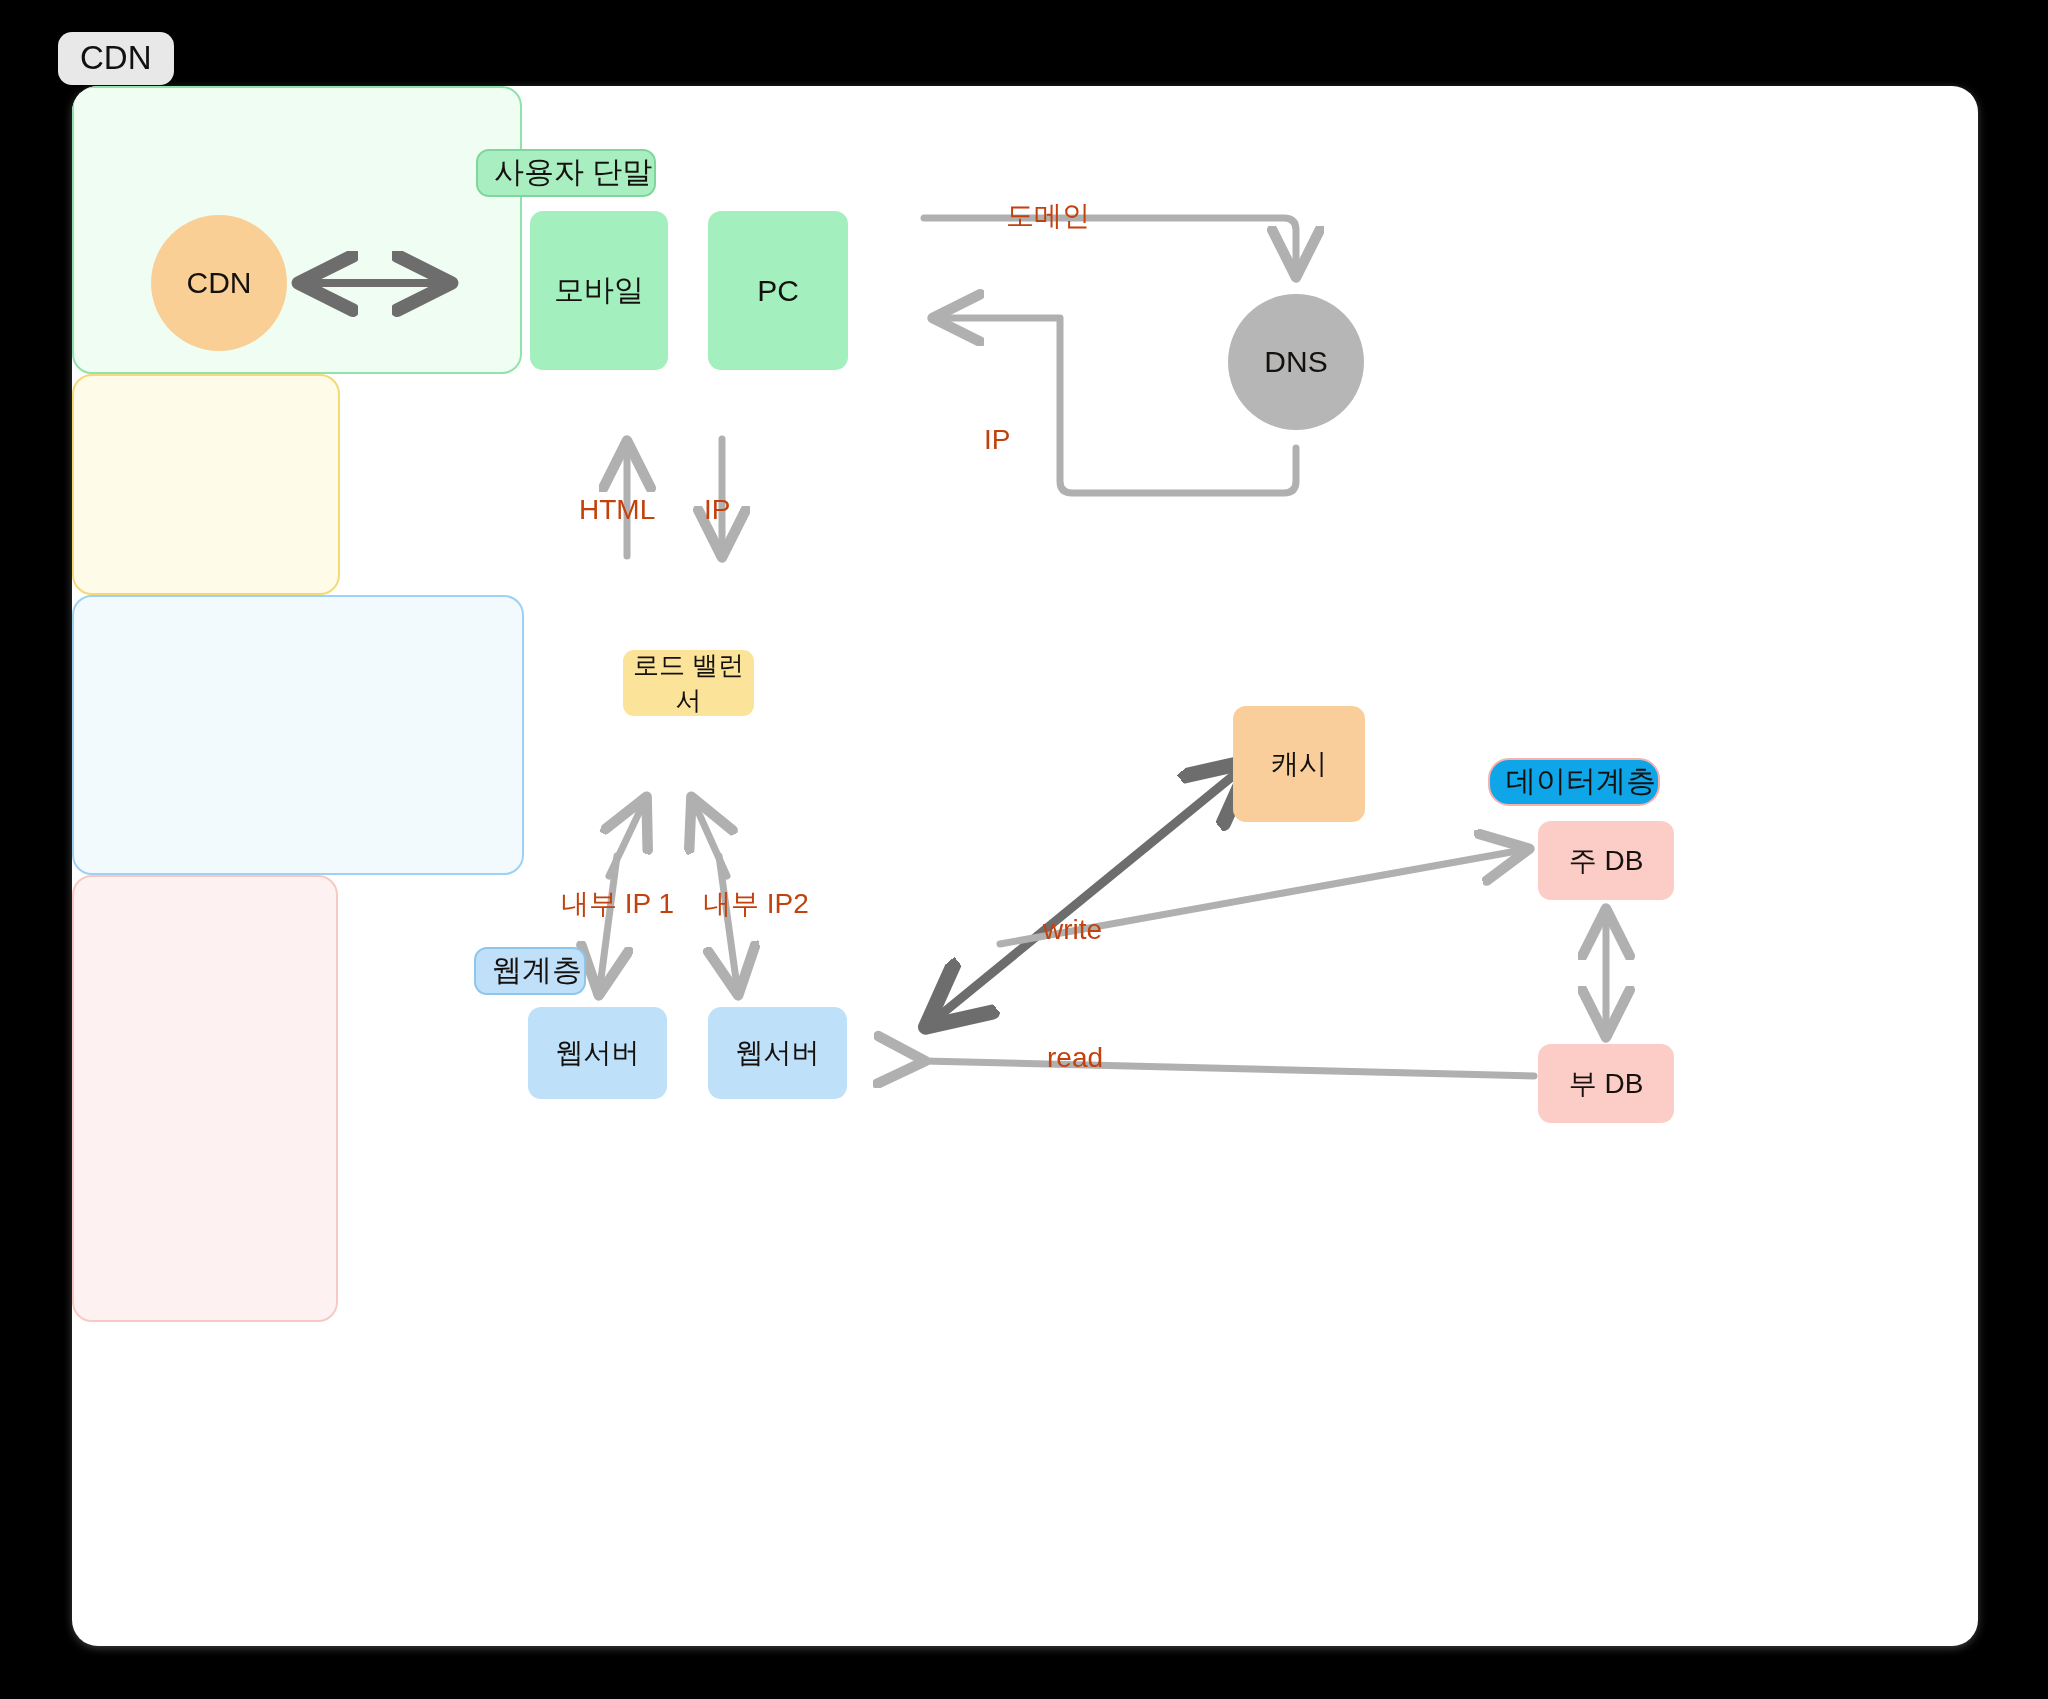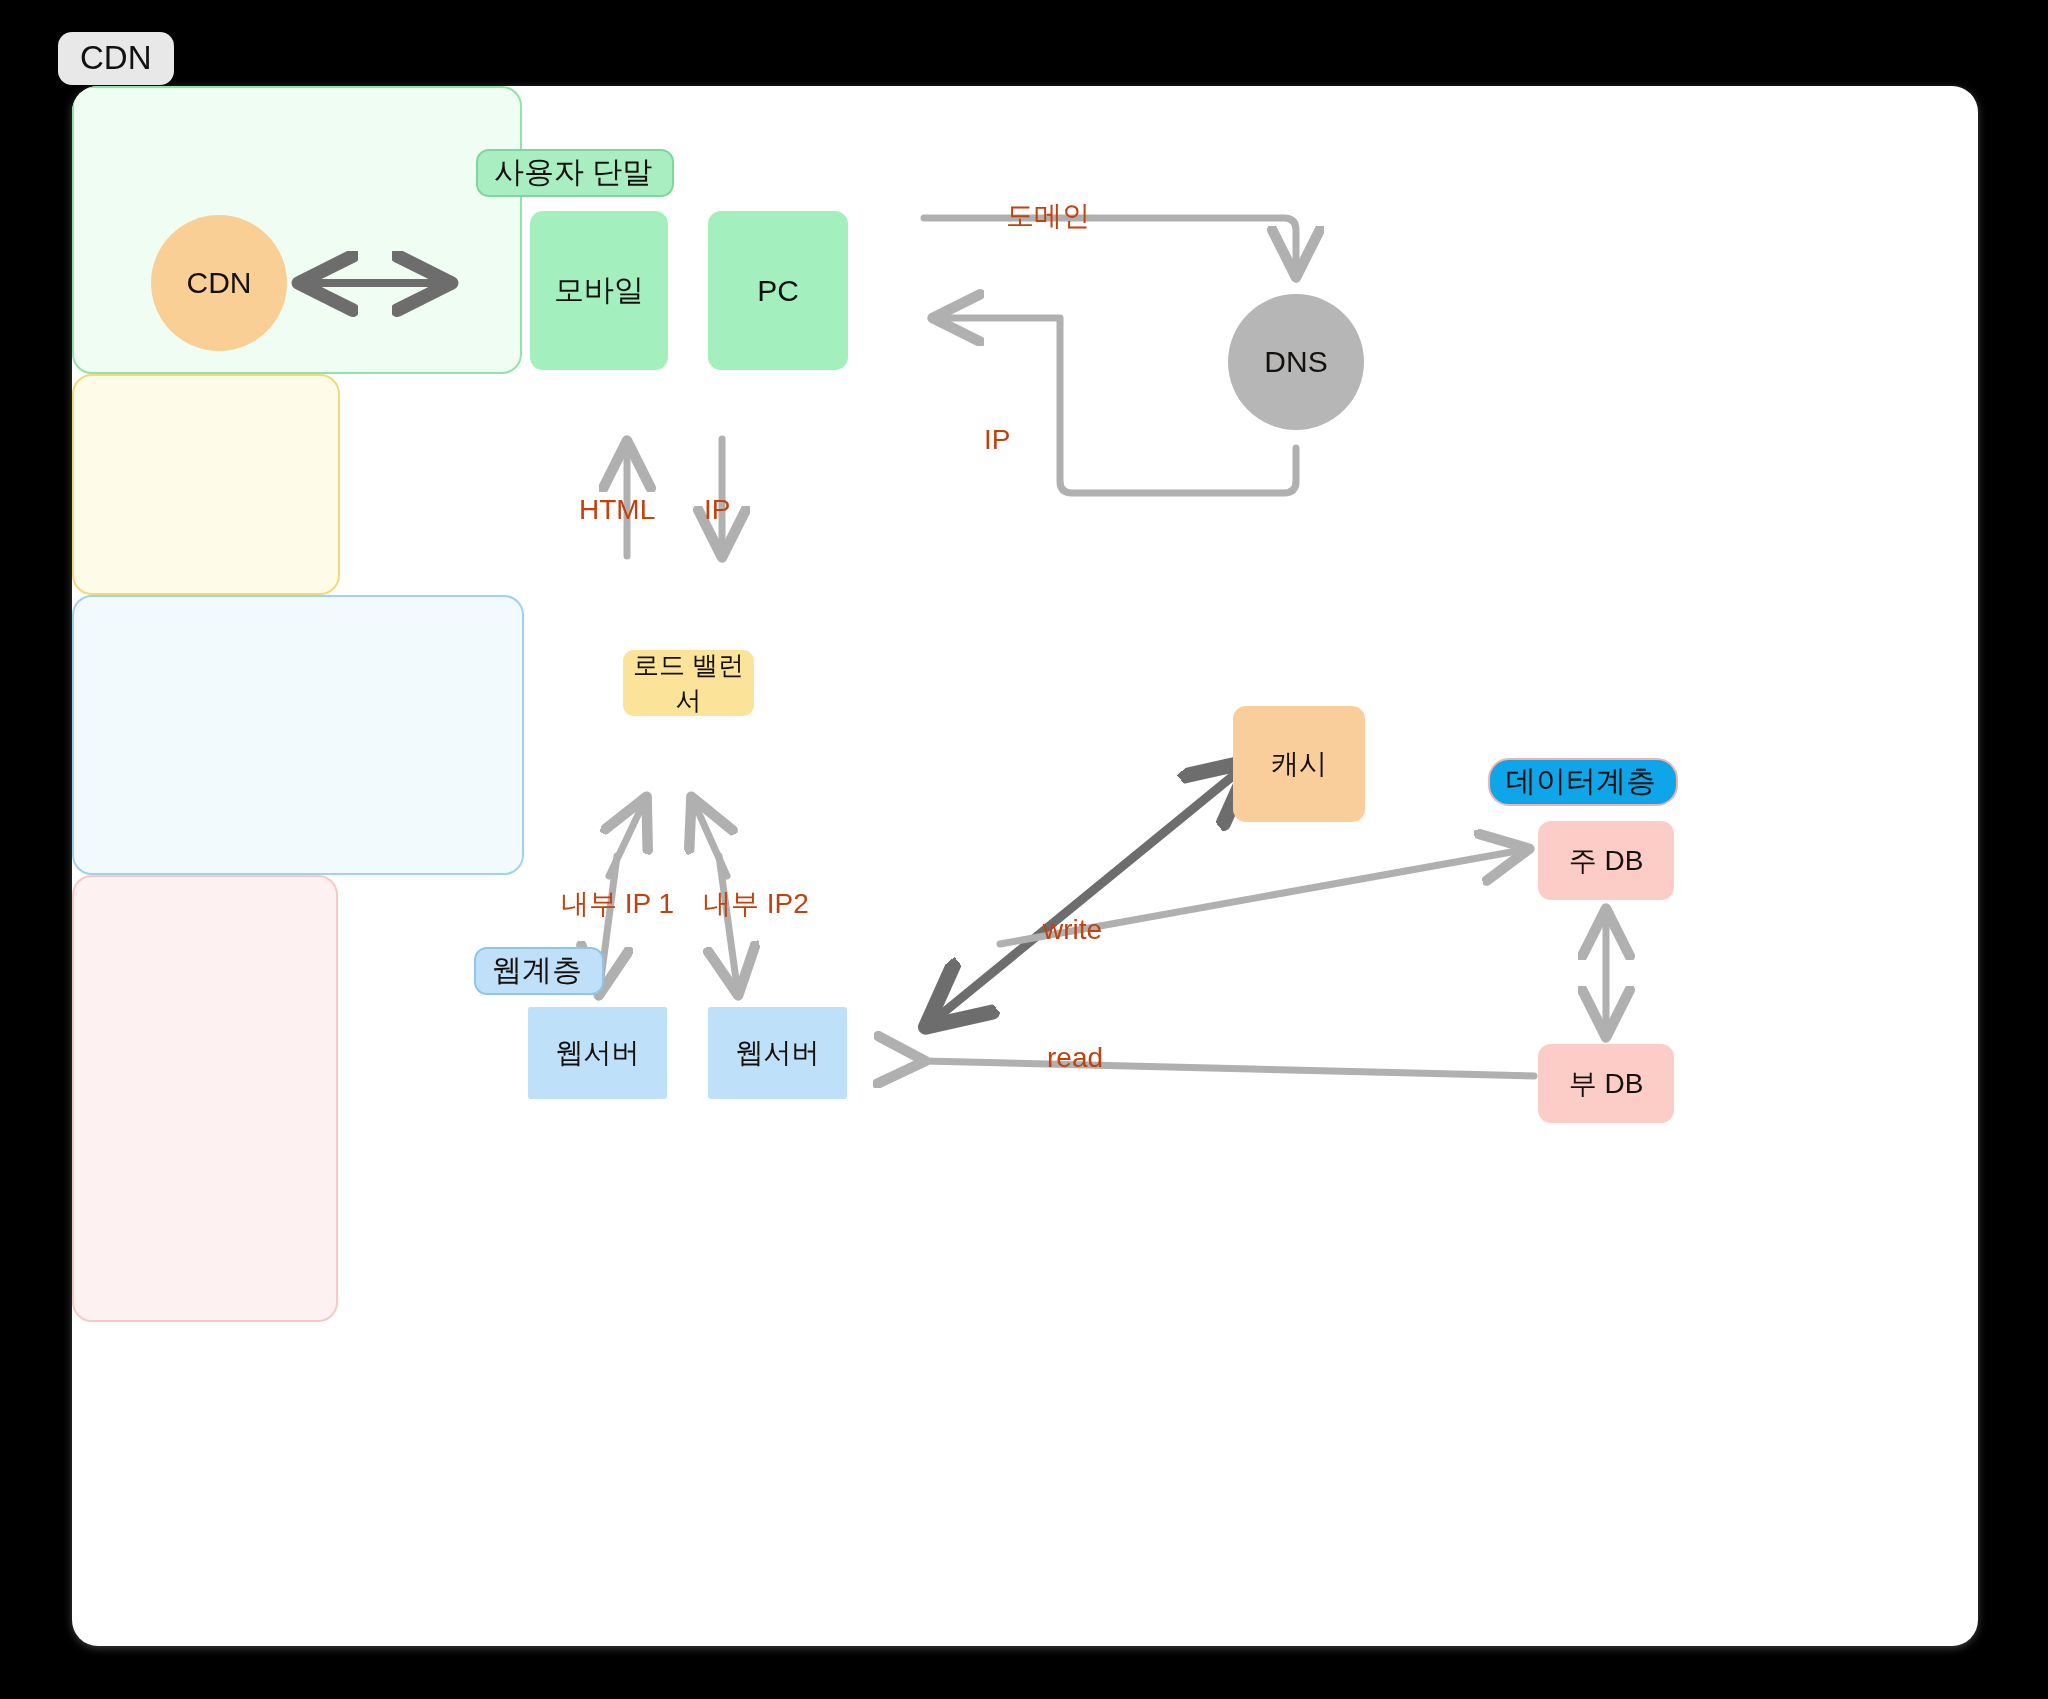--- a/index.html
+++ b/index.html
@@ -36,21 +36,21 @@
 
   .node { position: absolute; display: flex; align-items: center; justify-content: center; text-align: center; }
 
   
   .group {
     border-radius: 20px;
     border-width: 2px; border-style: solid;
   }
   .group-title {
     position: absolute;
-    padding: 6px 20px 8px 16px;
+    padding: 6px 2px 8px 16px;
     border-radius: 13px;
     border-width: 2px; border-style: solid;
     font-size: 30px; line-height: 1; color: #14110f;
     white-space: nowrap;
   }
 
   
   #grp-user { left: 392px; top: 53px; width: 450px; height: 288px;
               background: #f0fdf2; border-color: #8fe3ab; }
   #ttl-user { left: 404px; top: 63px; background: #a9eec0; border-color: #7fd69c; }
@@ -61,21 +61,21 @@
   
   #grp-lb { left: 482px; top: 483px; width: 268px; height: 221px;
             background: #fefbe9; border-color: #f4d977; }
   #n-lb { left: 551px; top: 564px; width: 131px; height: 66px;
           background: #fbe49a; border-radius: 11px; font-size: 26px; color: #14110f; }
 
   
   #grp-web { left: 390px; top: 849px; width: 452px; height: 280px;
              background: #f3fafe; border-color: #9fd2f2; }
   #ttl-web { left: 402px; top: 861px; background: #bfe0f8; border-color: #8cc6ec; }
-  .node-blue { background: #bee0f8; border-radius: 3px; font-size: 28px; color: #14110f; }
+  .node-blue { background: #bee0f8; border-radius: 13px; font-size: 28px; color: #14110f; }
   #n-web1 { left: 456px; top: 921px; width: 139px; height: 92px; }
   #n-web2 { left: 636px; top: 921px; width: 139px; height: 92px; }
 
   
   #n-cache { left: 1161px; top: 620px; width: 132px; height: 116px;
              background: #f9ce9b; border-radius: 13px; font-size: 28px; color: #14110f; }
 
   
   #grp-data { left: 1404px; top: 661px; width: 266px; height: 447px;
               background: #fdf2f1; border-color: #f8c9c4; }

